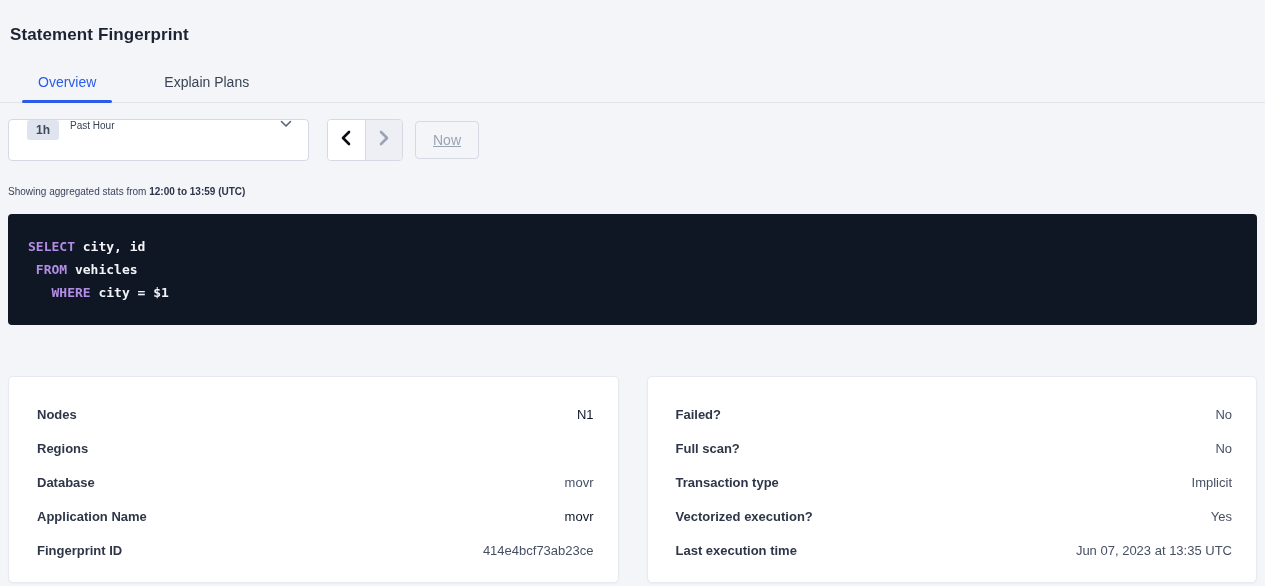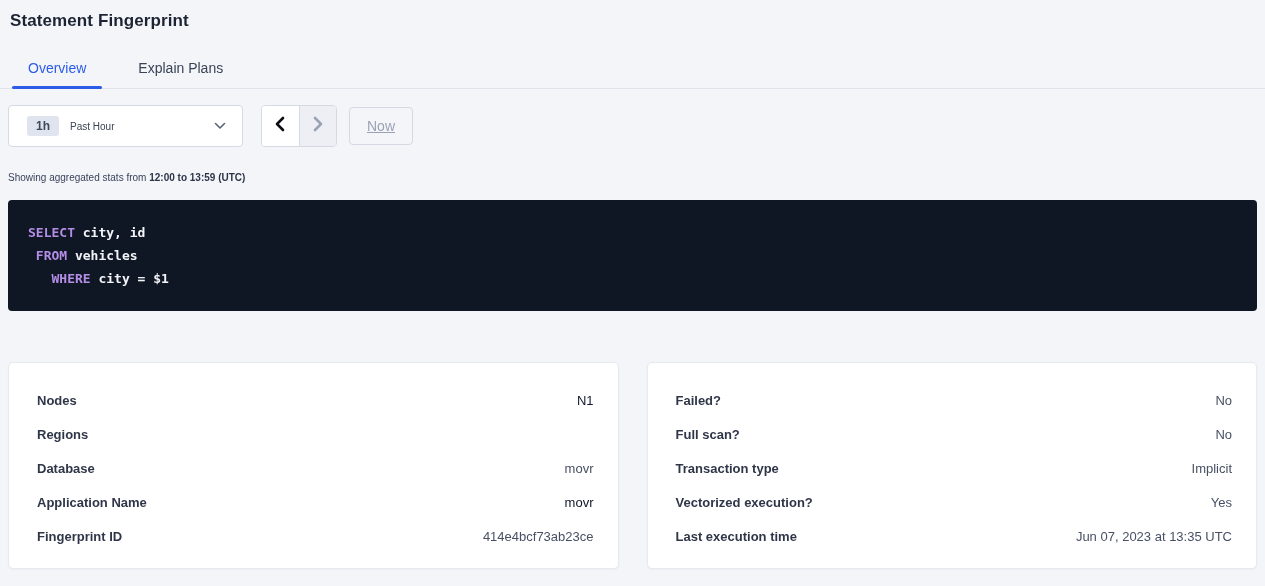--- a/index.html
+++ b/index.html
@@ -7,33 +7,33 @@
     width: 1265px; height: 586px;
     background: #f4f5f9;
     font-family: "Liberation Sans", sans-serif;
     color: #394455;
     overflow: hidden;
   }
   .page { width: 1265px; height: 586px; position: relative; }
 
   
   .page-title {
-    padding: 11px 0 0 10px;
+    padding: 25px 0 0 10px;
     font-size: 17px;
     font-weight: 700;
     color: #1c2433;
     letter-spacing: 0.1px;
   }
 
   
   .tabs {
     display: flex;
-    gap: 20px;
+    gap: 36px;
     margin-top: 25px;
-    padding: 0 12px;
+    padding: 0 22px;
     border-bottom: 1px solid #e0e2ec;
   }
   .tab {
     position: relative;
     padding: 4px 16px 12px;
     font-size: 14px;
     color: #394455;
     cursor: pointer;
   }
   .tab.active { color: #2b5ce8; }
@@ -46,27 +46,27 @@
     background: #2b5ce8;
   }
 
   
   .toolbar {
     display: flex;
     align-items: center;
     margin: 16px 8px 0;
   }
   .time-dropdown {
-    width: 235px;
+    width: 301px;
     height: 42px;
     background: #ffffff;
     border: 1px solid #d5d9e4;
     border-radius: 4px;
     display: flex;
-    align-items: center;
+    align-items: flex-start;
     padding: 0 16px 0 18px;
     cursor: pointer;
   }
   .interval-badge {
     background: #dfe4ee;
     color: #3e4a5e;
     font-size: 12px;
     font-weight: 700;
     border-radius: 3px;
     padding: 4px 9px;

